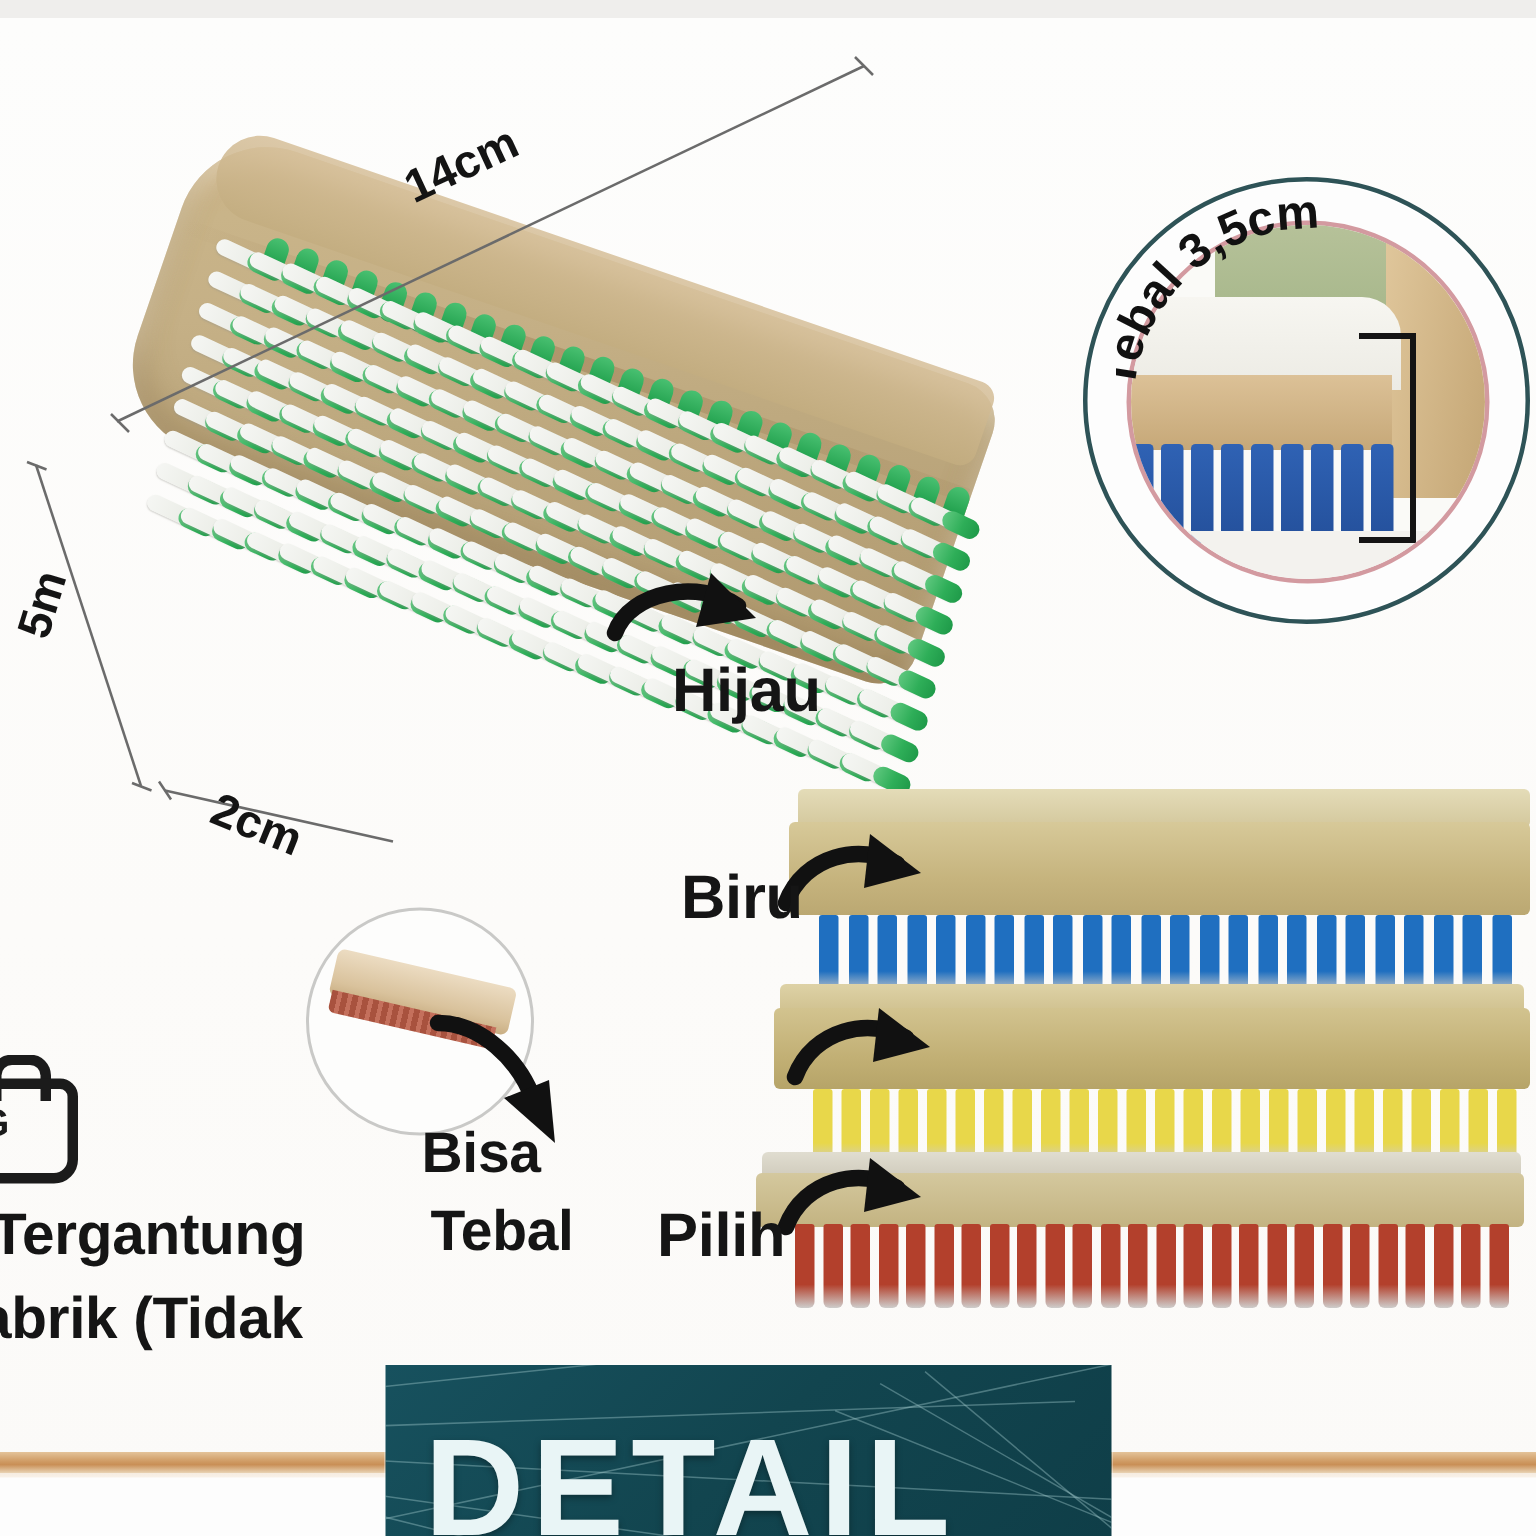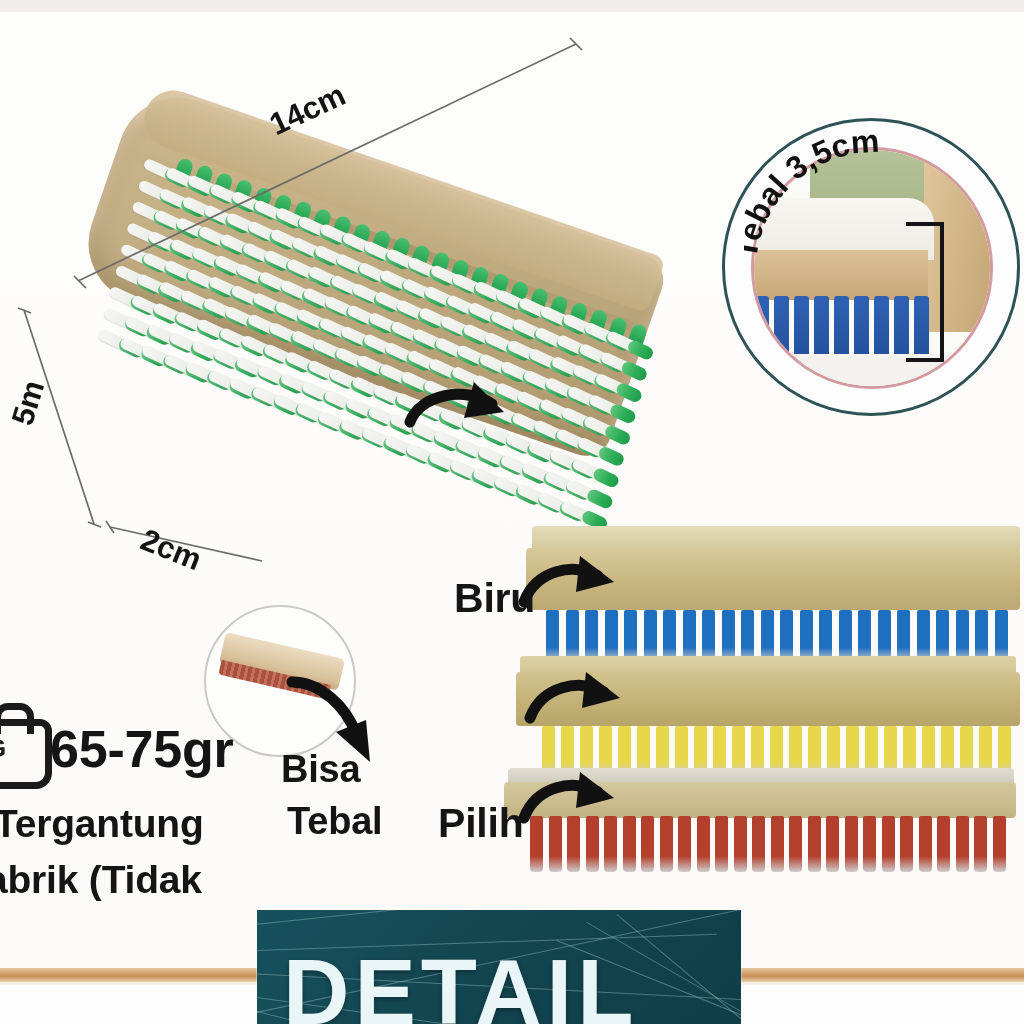--- a/index.html
+++ b/index.html
@@ -788,20 +788,21 @@
   <div class="dim" style="left:268px;top:92px;font-size:31px;transform:rotate(-25deg);">14cm</div>
 
   <div class="dim" style="left:6px;top:385px;font-size:31px;transform:rotate(-73deg);">5m</div>
 
   <div class="dim" style="left:140px;top:532px;font-size:31px;transform:rotate(22deg);">2cm</div>
 
   <svg class="arrow" style="left:404px;top:378px;" width="120" height="60">
     <path d="M6,44 C16,16 62,8 88,26" stroke="#111" stroke-width="11" fill="none" stroke-linecap="round"></path>
     <path d="M70,4 L100,34 L60,40 Z" fill="#111"></path>
   </svg>
+  <div class="lbl" style="left:448px;top:437px;font-size:41px;">Hijau</div>
 
   <div class="badge">
     <div class="badge-inner">
       <div class="badge-photo">
         <div class="bp-green"></div>
         <div class="bp-woodR"></div>
         <div class="bp-white"></div>
         <div class="bp-wood"></div>
         <div class="bp-bristles" id="bpb">
             <div class="bp-b" style="left: 0px;"></div>
@@ -839,21 +840,20 @@
     <path d="M50,56 L84,86 L80,44 Z" fill="#111"></path>
   </svg>
   <div class="lbl" style="left:281px;top:748px;font-size:38px;">Bisa</div>
   <div class="lbl" style="left:287px;top:800px;font-size:38px;">Tebal</div>
 
   <div class="wicon">
     <div class="hook"></div>
     <div class="body"></div>
     <div class="g">G</div>
   </div>
-  <div class="lbl" style="left:50px;top:719px;font-size:52px;">65-75gr</div>
   <div class="lbl" style="left:-6px;top:802px;font-size:39px;">Tergantung</div>
   <div class="lbl" style="left:-14px;top:858px;font-size:39px;">abrik (Tidak</div>
 
   <div class="stack">
 
     <div class="s-plank" style="left:12px;top:6px;width:488px;height:26px;
          background:linear-gradient(180deg,#e4dcb8,#d3c79c);"></div>
     <div class="s-plank" style="left:6px;top:28px;width:494px;height:62px;
          background:linear-gradient(180deg,#d7c999,#c6b47e 60%,#bba872);"></div>
     <div class="s-bristrow" id="row-biru" style="left: 26px; top: 90px; width: 474px; height: 52px;">

